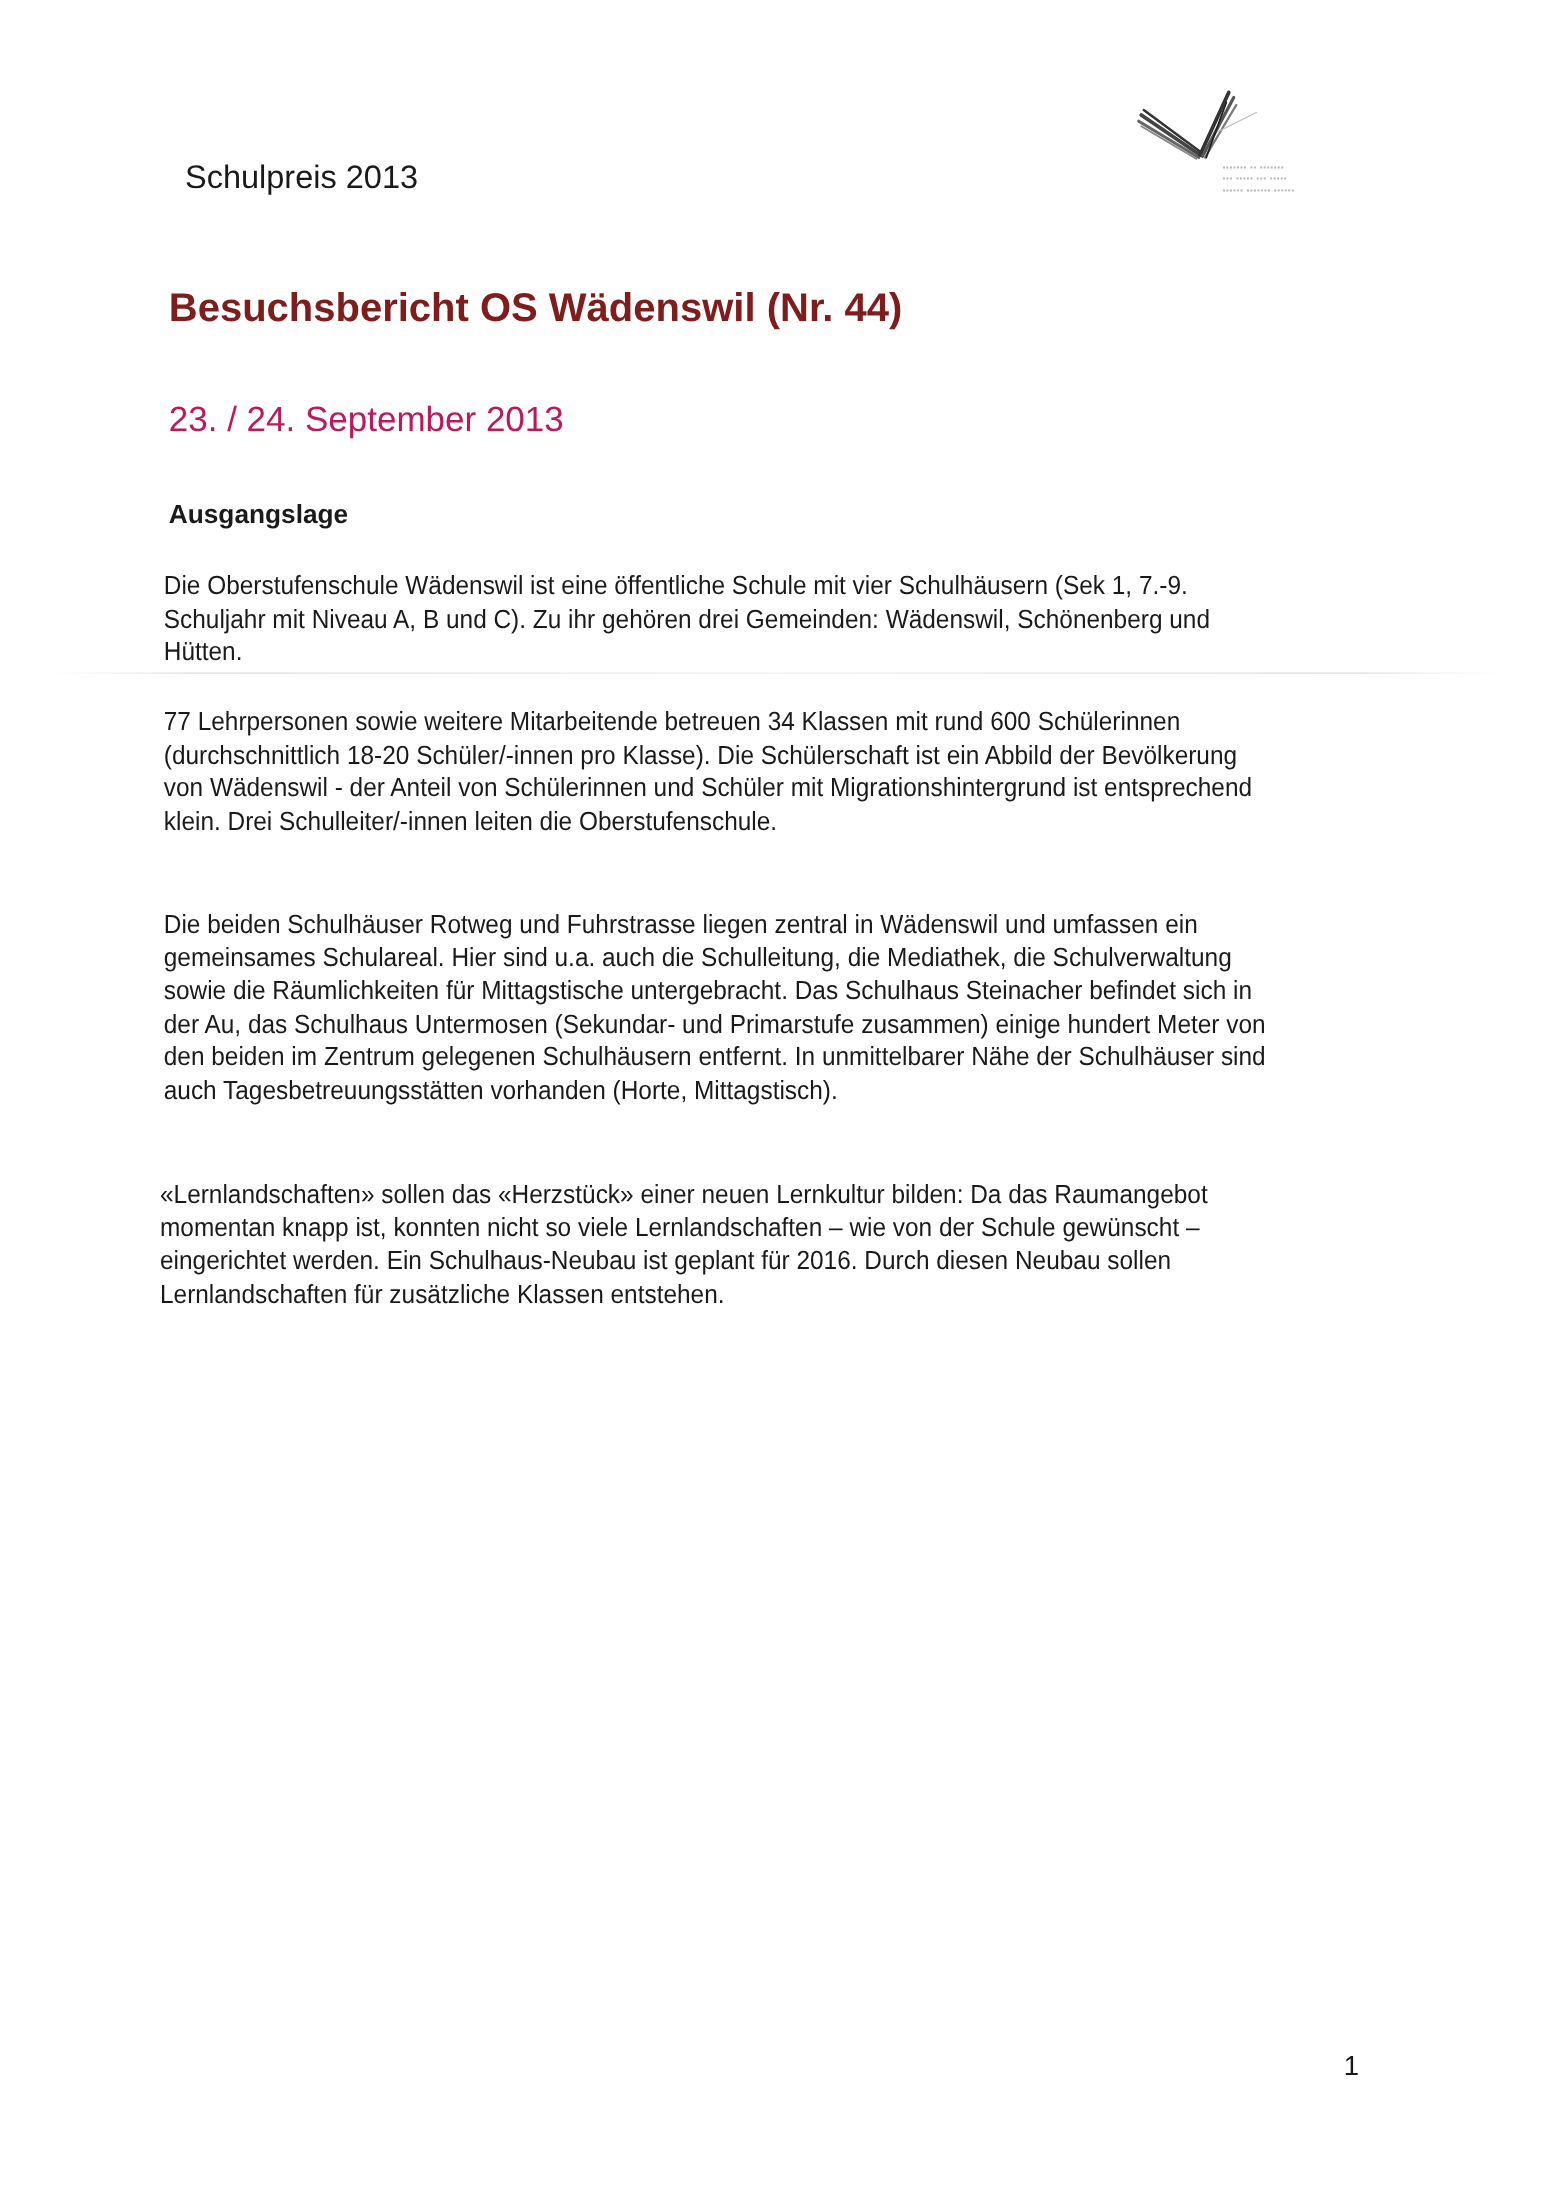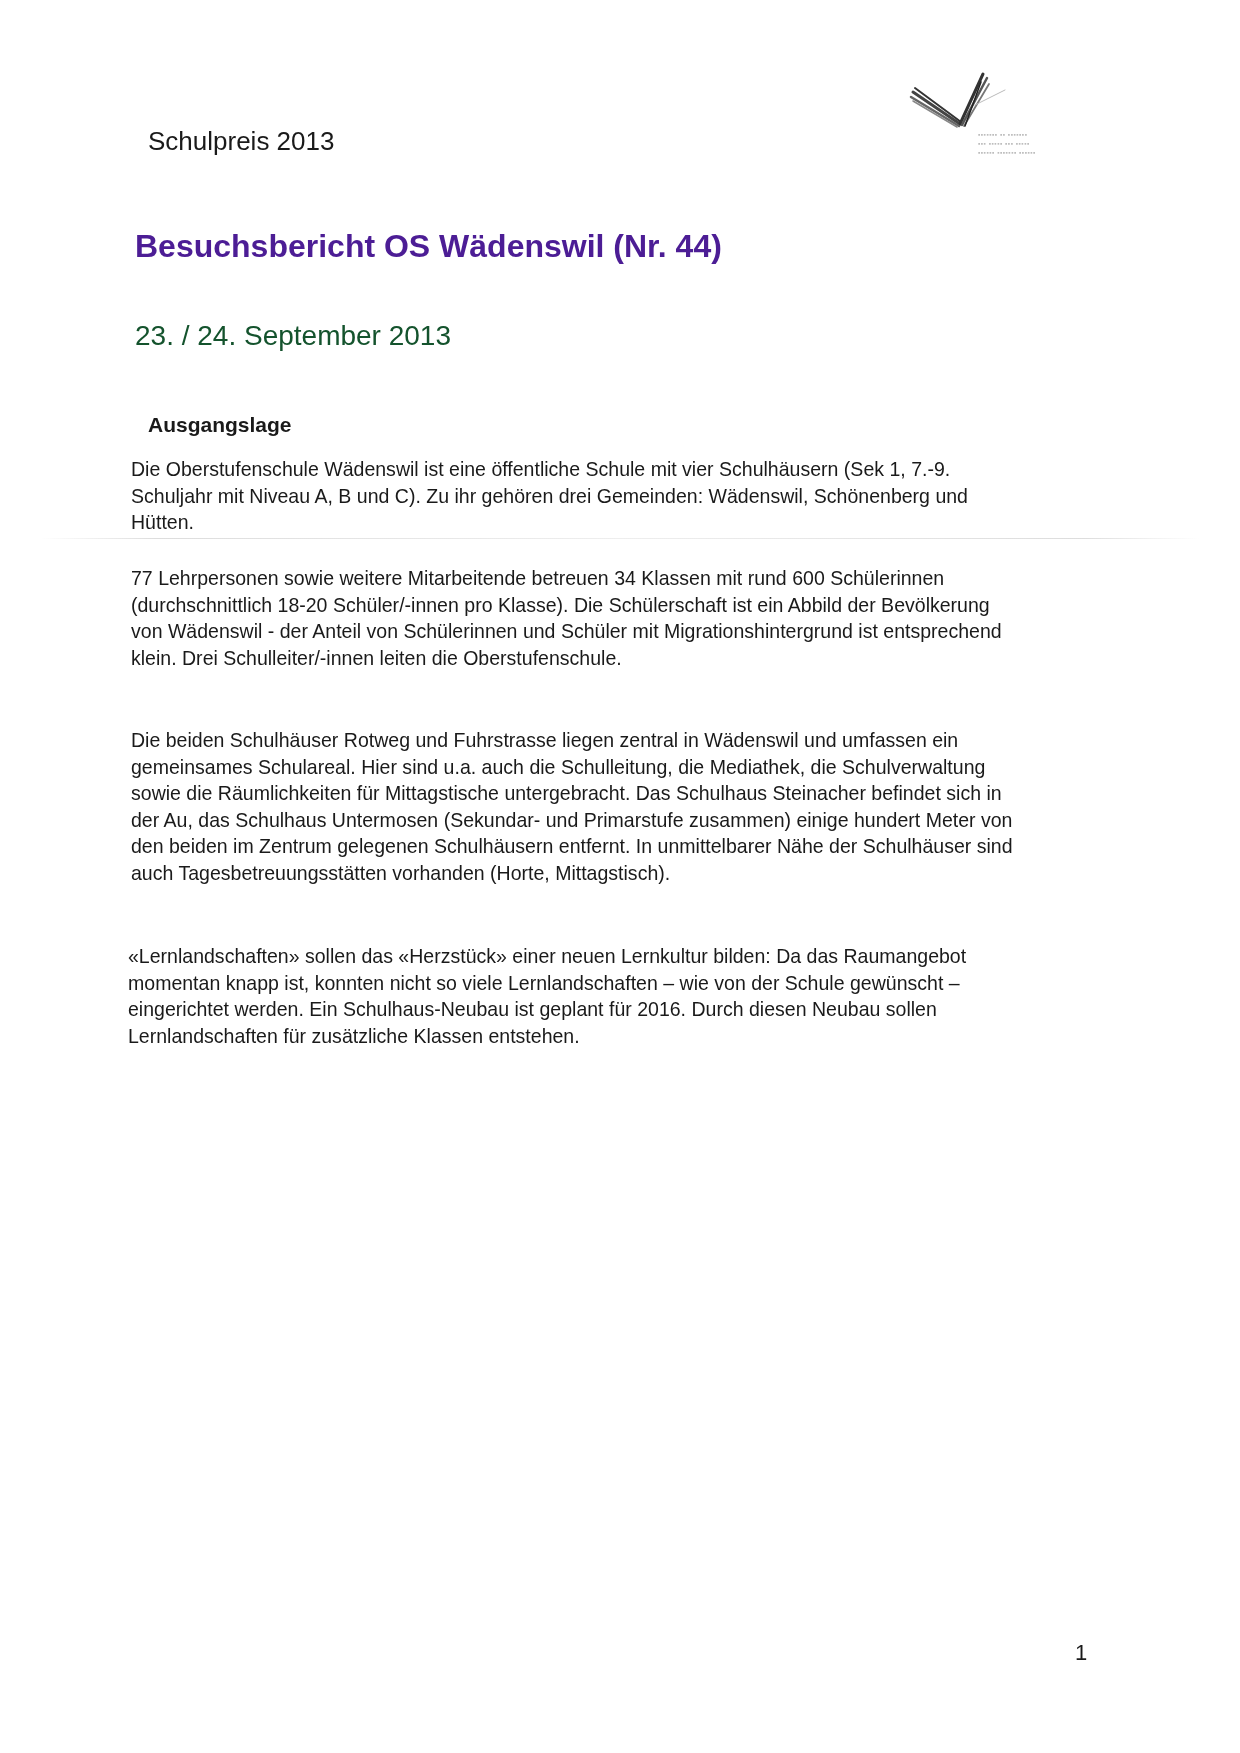--- a/index.html
+++ b/index.html
@@ -1,23 +1,23 @@
 <!DOCTYPE html>
 <html><head>
 <meta charset="utf-8">
 <style>
   html, body { margin: 0; padding: 0; background: #ffffff; }
   body { width: 1240px; height: 1753px; position: relative; overflow: hidden;
          font-family: "Liberation Sans", sans-serif; color: #1a1a1a; }
   .header-label { position: absolute; left: 148px; top: 126px; font-size: 26px; }
   .logo { position: absolute; left: 905px; top: 70px; width: 200px; height: 100px; }
   .logo-text { position: absolute; left: 978px; top: 130px; font-size: 6.5px; color: #bbb; line-height: 9px; letter-spacing: 0.5px; }
-  .title { position: absolute; left: 135px; top: 228px; font-size: 32px; font-weight: bold; margin: 0; color: #4c1d95; }
-  .date { position: absolute; left: 135px; top: 320px; font-size: 28px; color: #14532d; }
-  .section-heading { position: absolute; left: 135px; top: 400px; font-size: 21px; font-weight: bold; margin: 13px; }
+  .title { position: absolute; left: 135px; top: 228px; font-size: 32px; font-weight: bold; margin: 0; color: #7f1d1d; }
+  .date { position: absolute; left: 135px; top: 320px; font-size: 28px; color: #be185d; }
+  .section-heading { position: absolute; left: 135px; top: 400px; font-size: 21px; font-weight: bold; margin: 0; }
   .paragraph { position: absolute; left: 131px; width: 950px; font-size: 21px; line-height: 26.5px; margin: 0;
                transform: scaleX(0.93); transform-origin: left top; color: #1a1a1a; }
   .p1 { top: 456px; }
   .p2 { top: 565px; }
   .p3 { top: 727px; }
   .p4 { top: 943px; left: 128px; }
   .scan-line { position: absolute; left: 40px; top: 538px; width: 1160px; height: 1px; background: linear-gradient(90deg, transparent, #ddd 10%, #eee 50%, #ddd 90%, transparent); }
   .page-number { position: absolute; left: 1075px; top: 1640px; font-size: 22px; }
 </style>
 </head>

